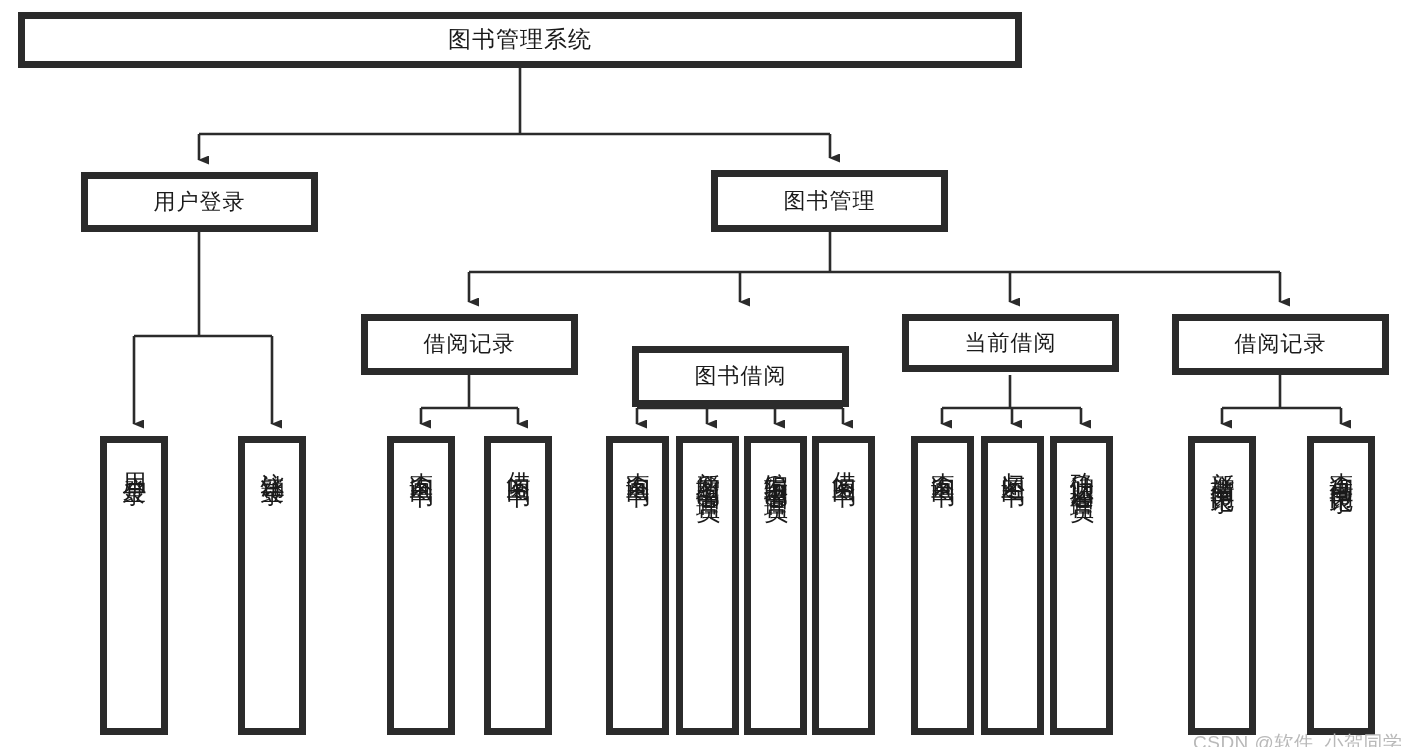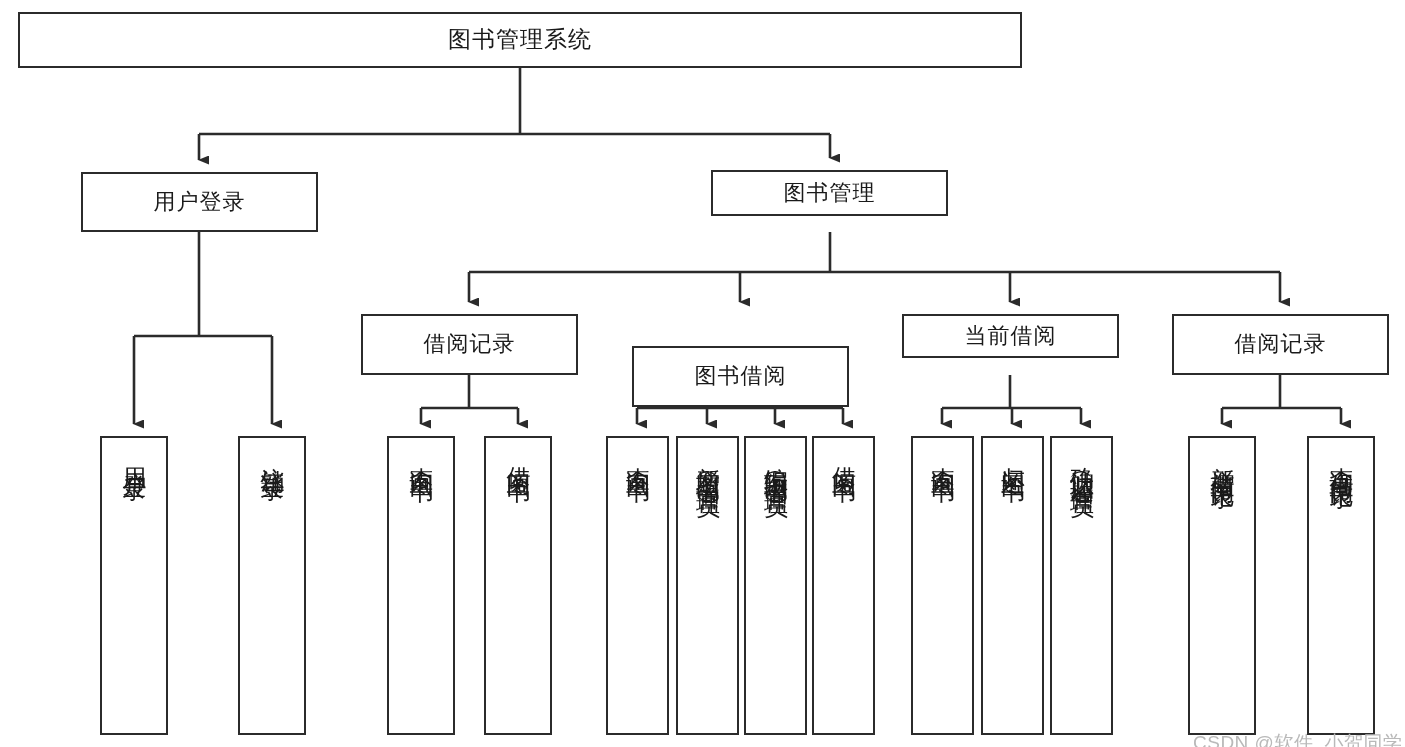--- a/index.html
+++ b/index.html
@@ -23,21 +23,21 @@
     left: 0;
     top: 0;
     width: 1405px;
     height: 747px;
     pointer-events: none;
   }
   .node {
     position: absolute;
     box-sizing: border-box;
     background: #ffffff;
-    border: 2px solid #c2410c;
+    border: 7px solid #c2410c;
     display: flex;
     align-items: center;
     justify-content: center;
     color: #1a1a1a;
   }
   .node.horiz {
     font-size: 22px;
     line-height: 1.2;
     letter-spacing: 1px;
   }
@@ -124,31 +124,31 @@
     </g>
   </svg>
 
   <div class="node horiz root" style="left: 18px; top: 12px; width: 1004px; height: 56px; border-color: rgb(43, 43, 43);">
     <span>图书管理系统</span>
   </div>
 
   <div class="node horiz" style="left: 81px; top: 172px; width: 237px; height: 60px; border-color: rgb(43, 43, 43);">
     <span>用户登录</span>
   </div>
-  <div class="node horiz" style="left: 711px; top: 170px; width: 237px; height: 46px; border-color: rgb(43, 43, 43);">
+  <div class="node horiz" style="left: 711px; top: 170px; width: 237px; height: 62px; border-color: rgb(43, 43, 43);">
     <span>图书管理</span>
   </div>
 
   <div class="node horiz" style="left: 361px; top: 314px; width: 217px; height: 61px; border-color: rgb(43, 43, 43);">
     <span>借阅记录</span>
   </div>
   <div class="node horiz" style="left: 632px; top: 314px; width: 217px; height: 61px; border-color: rgb(43, 43, 43); margin-top: 32px;">
     <span>图书借阅</span>
   </div>
-  <div class="node horiz" style="left: 902px; top: 314px; width: 217px; height: 44px; border-color: rgb(43, 43, 43);">
+  <div class="node horiz" style="left: 902px; top: 314px; width: 217px; height: 58px; border-color: rgb(43, 43, 43);">
     <span>当前借阅</span>
   </div>
   <div class="node horiz" style="left: 1172px; top: 314px; width: 217px; height: 61px; border-color: rgb(43, 43, 43);">
     <span>借阅记录</span>
   </div>
 
   <div class="node leaf" style="left: 100px; top: 436px; width: 68px; height: 299px; border-color: rgb(43, 43, 43);">
     <span class="vlabel">用户登录</span>
   </div>
   <div class="node leaf" style="left: 238px; top: 436px; width: 68px; height: 299px; border-color: rgb(43, 43, 43);">

